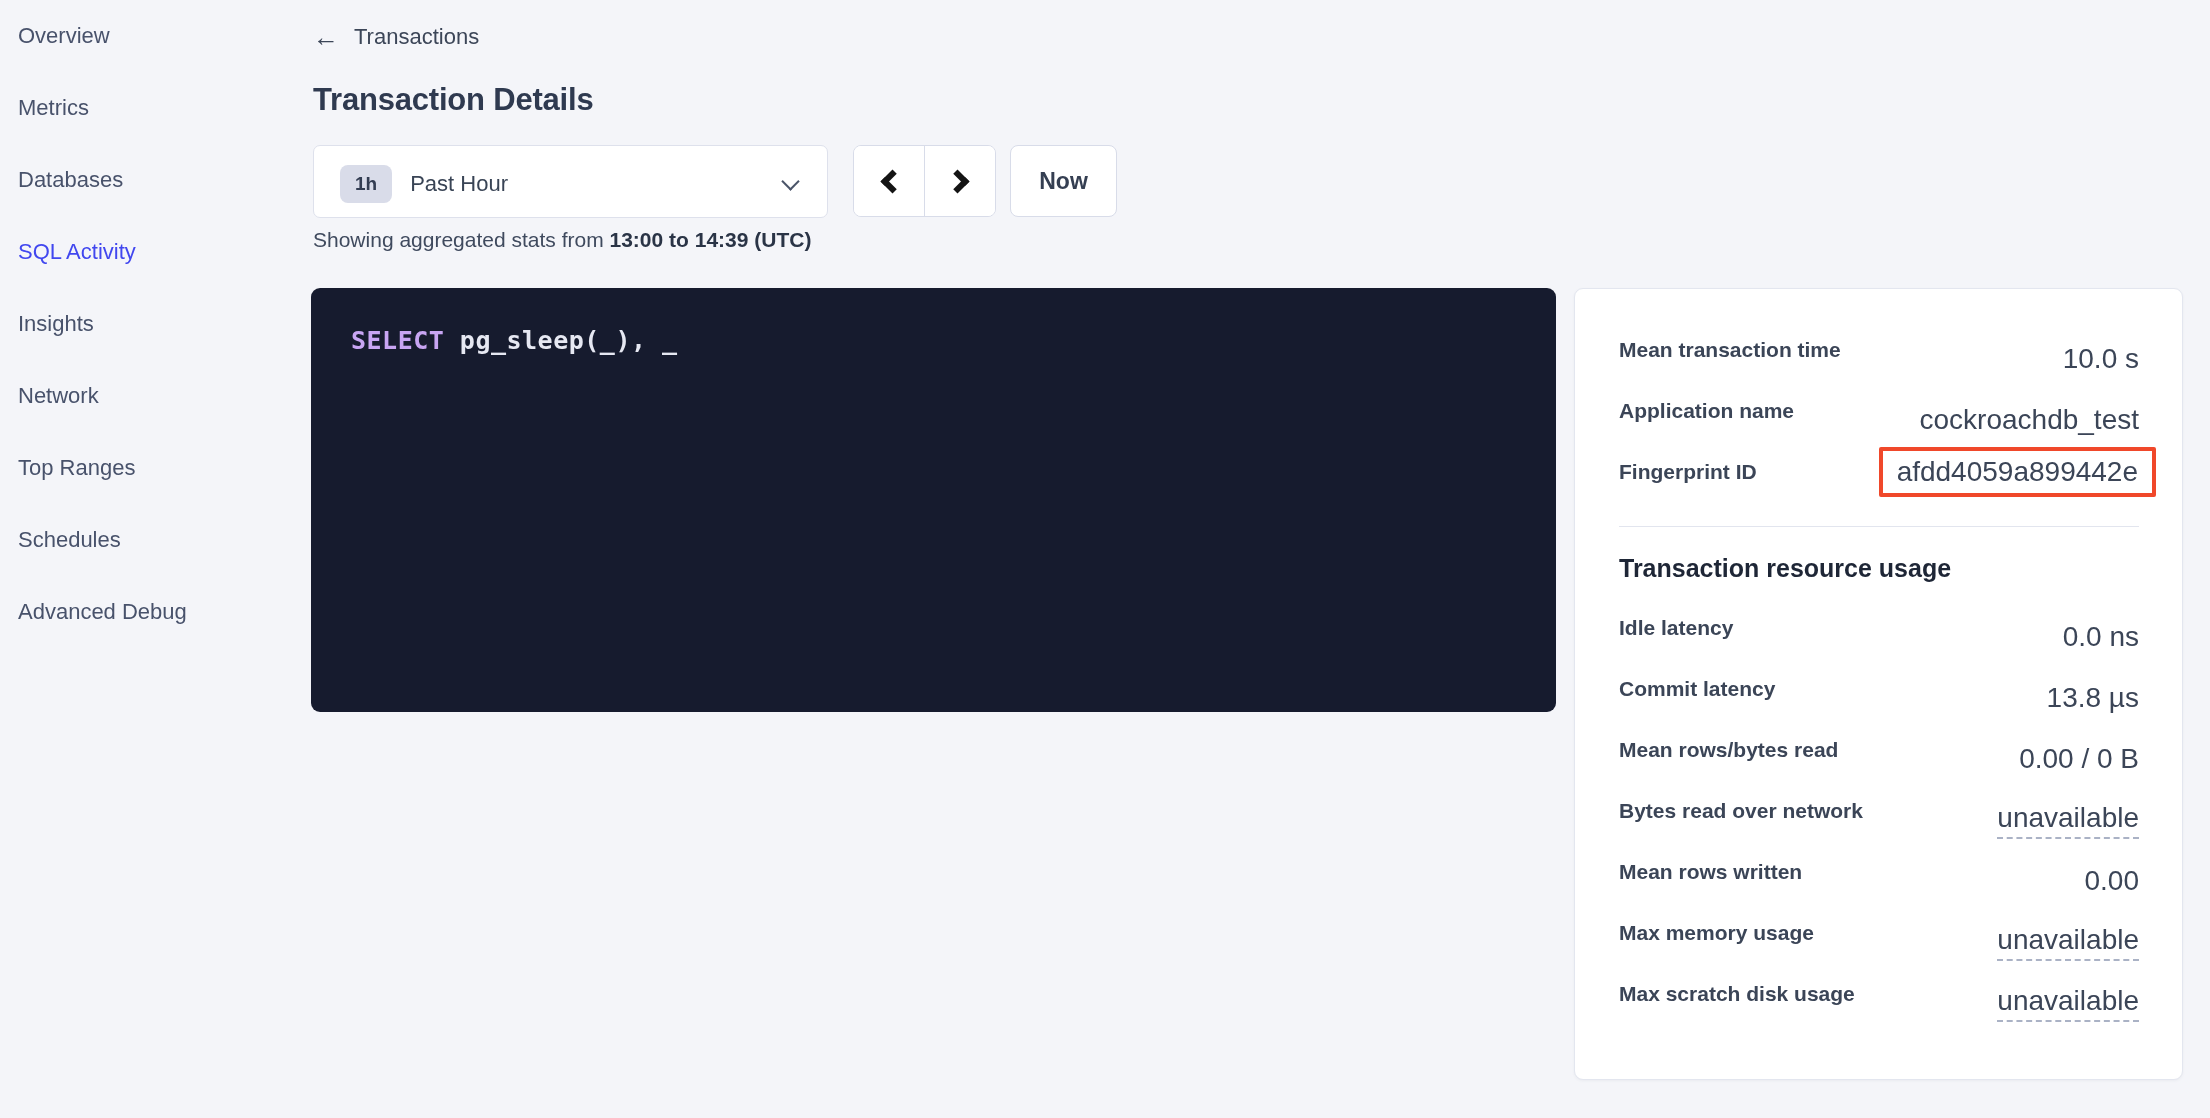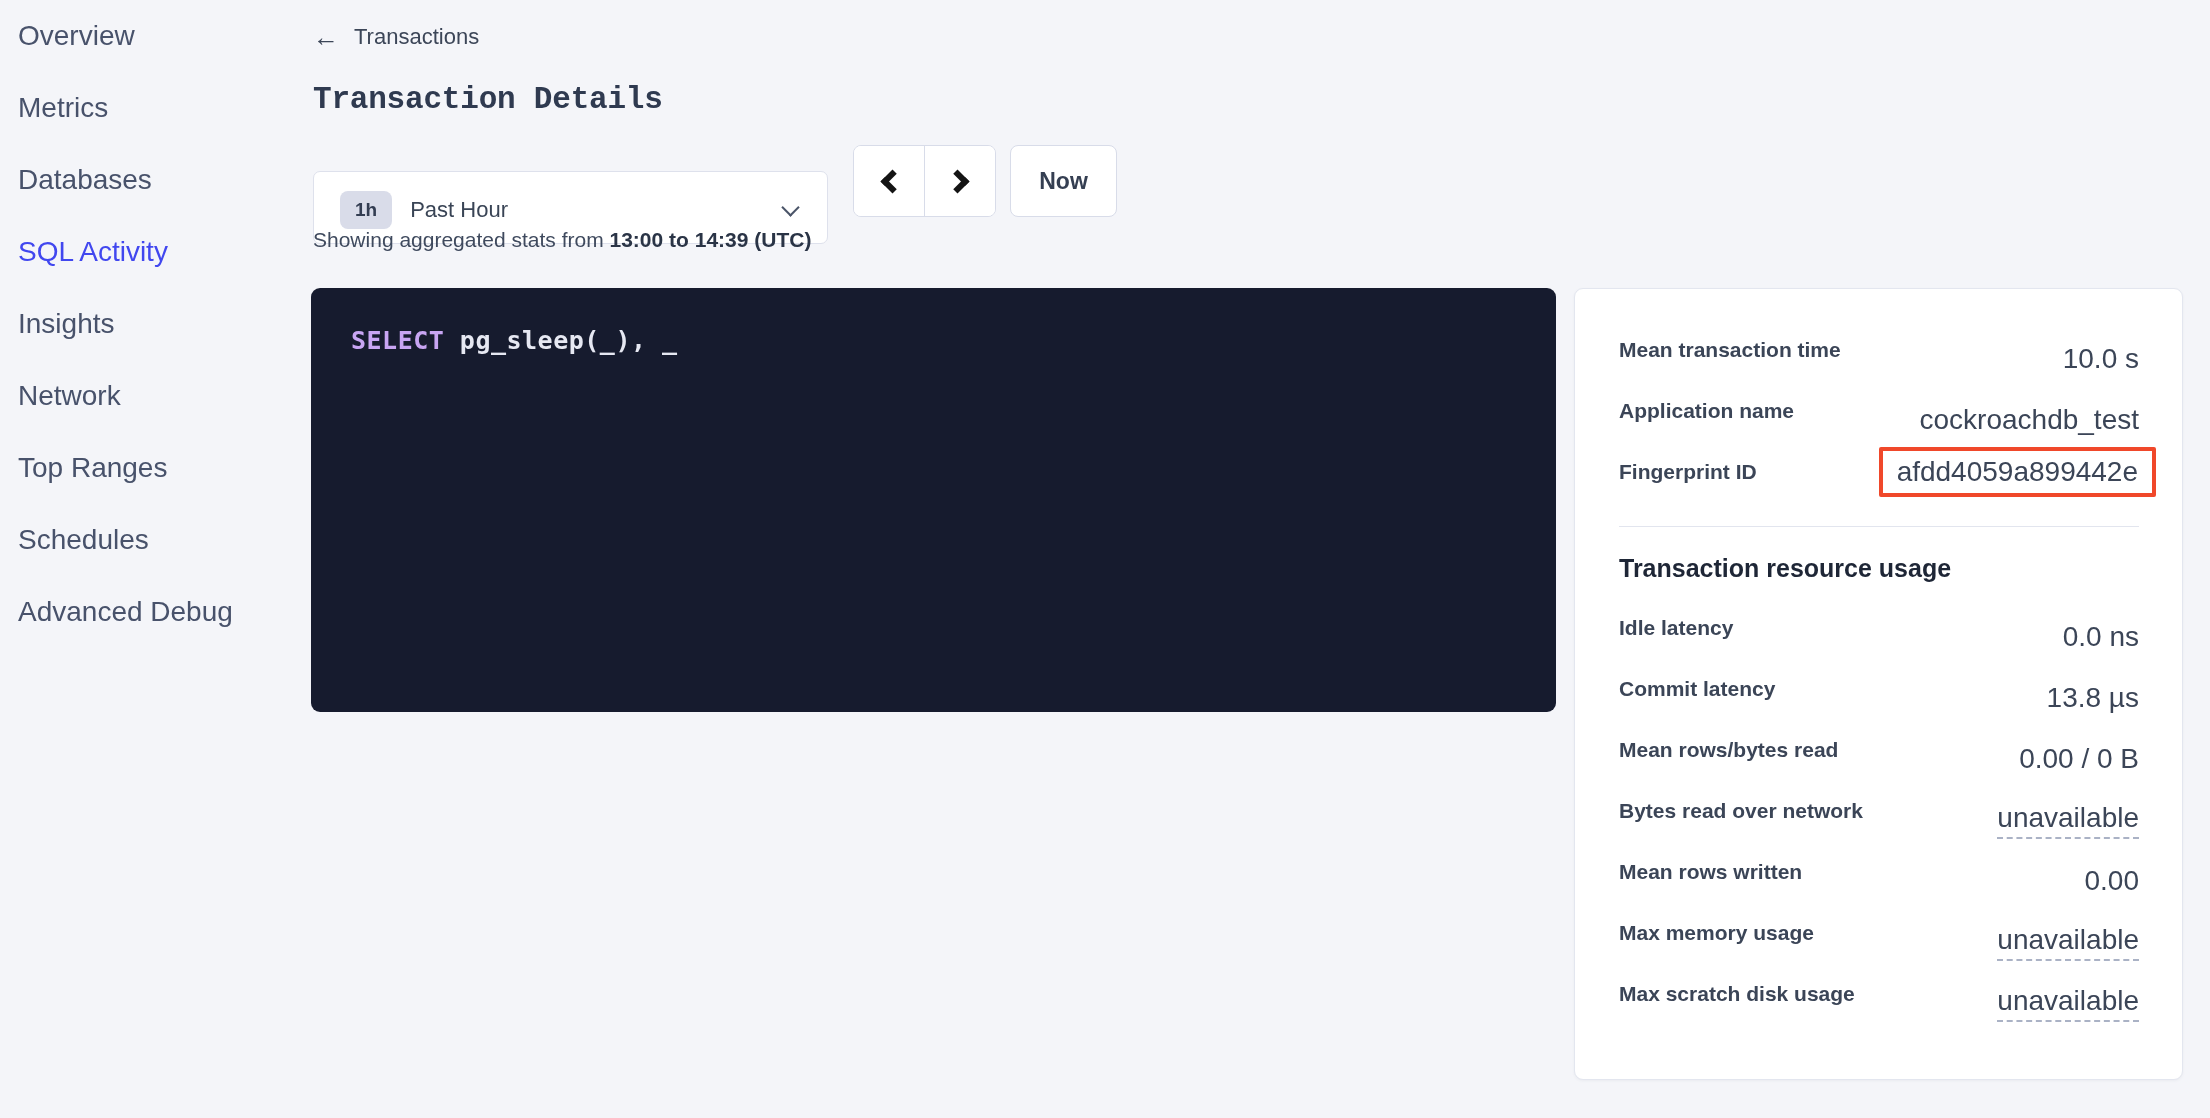--- a/index.html
+++ b/index.html
@@ -9,46 +9,46 @@
     background:#f4f5f9;
     font-family:"Liberation Sans", sans-serif;
     color:#3b4557;
     overflow:hidden;
   }
 
   
   .sidebar { position:absolute; left:0; top:0; width:310px; padding-top:0; }
   .sidebar-item {
     height:72px; display:flex; align-items:center;
-    padding-left:18px; font-size:28px; color:#48526b; cursor:pointer;
+    padding-left:18px; font-size:22px; color:#48526b; cursor:pointer;
   }
   .sidebar-item.active { color:#4147ef; }
 
   
   .content { position:absolute; left:313px; top:0; width:1250px; }
 
   .back-row {
     position:absolute; left:0; top:24px;
     display:flex; align-items:center; gap:15px;
     font-size:22px; color:#3c4658; cursor:pointer;
   }
   .back-arrow { font-size:26px; line-height:1; color:#3c4658; }
 
   .page-title {
     position:absolute; left:0; top:82px;
-    font-size:31px; font-weight:700; color:#2f3a50; letter-spacing:-0.2px;font-family:Liberation Mono, monospace;
+    font-size:31px; font-weight:700; color:#2f3a50; letter-spacing:-0.2px;
   }
 
   .controls { position:absolute; left:0; top:145px; display:flex; align-items:flex-start; }
 
   .time-picker {
     width:515px; height:73px; background:#ffffff;
     border:1px solid #dee1ec; border-radius:7px;
     display:flex; align-items:center; padding:4px 24px 0 26px;
-    cursor:pointer; position:relative;margin-top:26px;
+    cursor:pointer; position:relative;
   }
   .interval-badge {
     background:#d9dce9; border-radius:8px; padding:8px 15px;
     font-size:19px; font-weight:700; color:#333d52;
   }
   .time-picker-label { margin-left:18px; font-size:22px; color:#394455; }
   .chevron-down {
     position:absolute; right:30px; top:29px;
     width:13px; height:13px;
     border-right:2.5px solid #4a5468; border-bottom:2.5px solid #4a5468;

